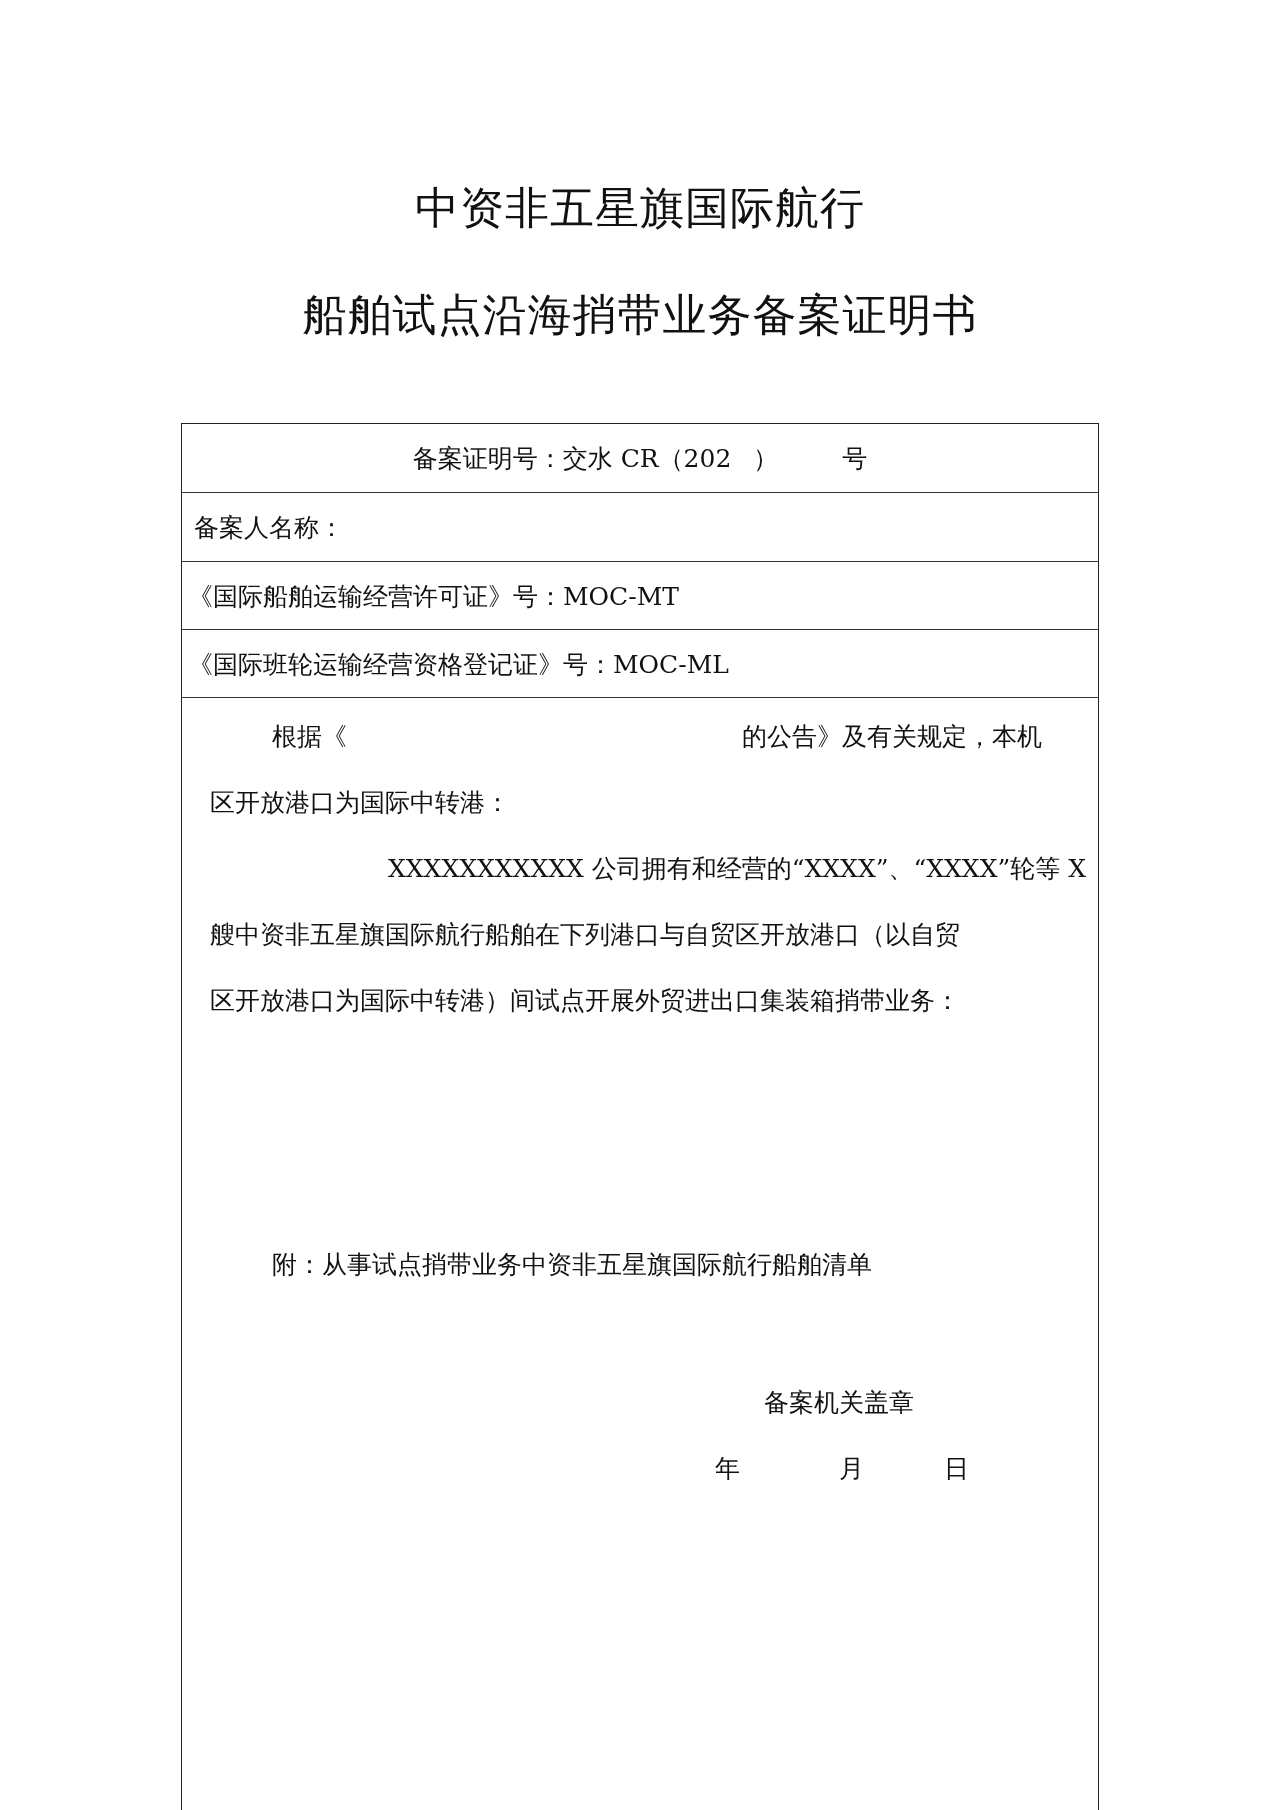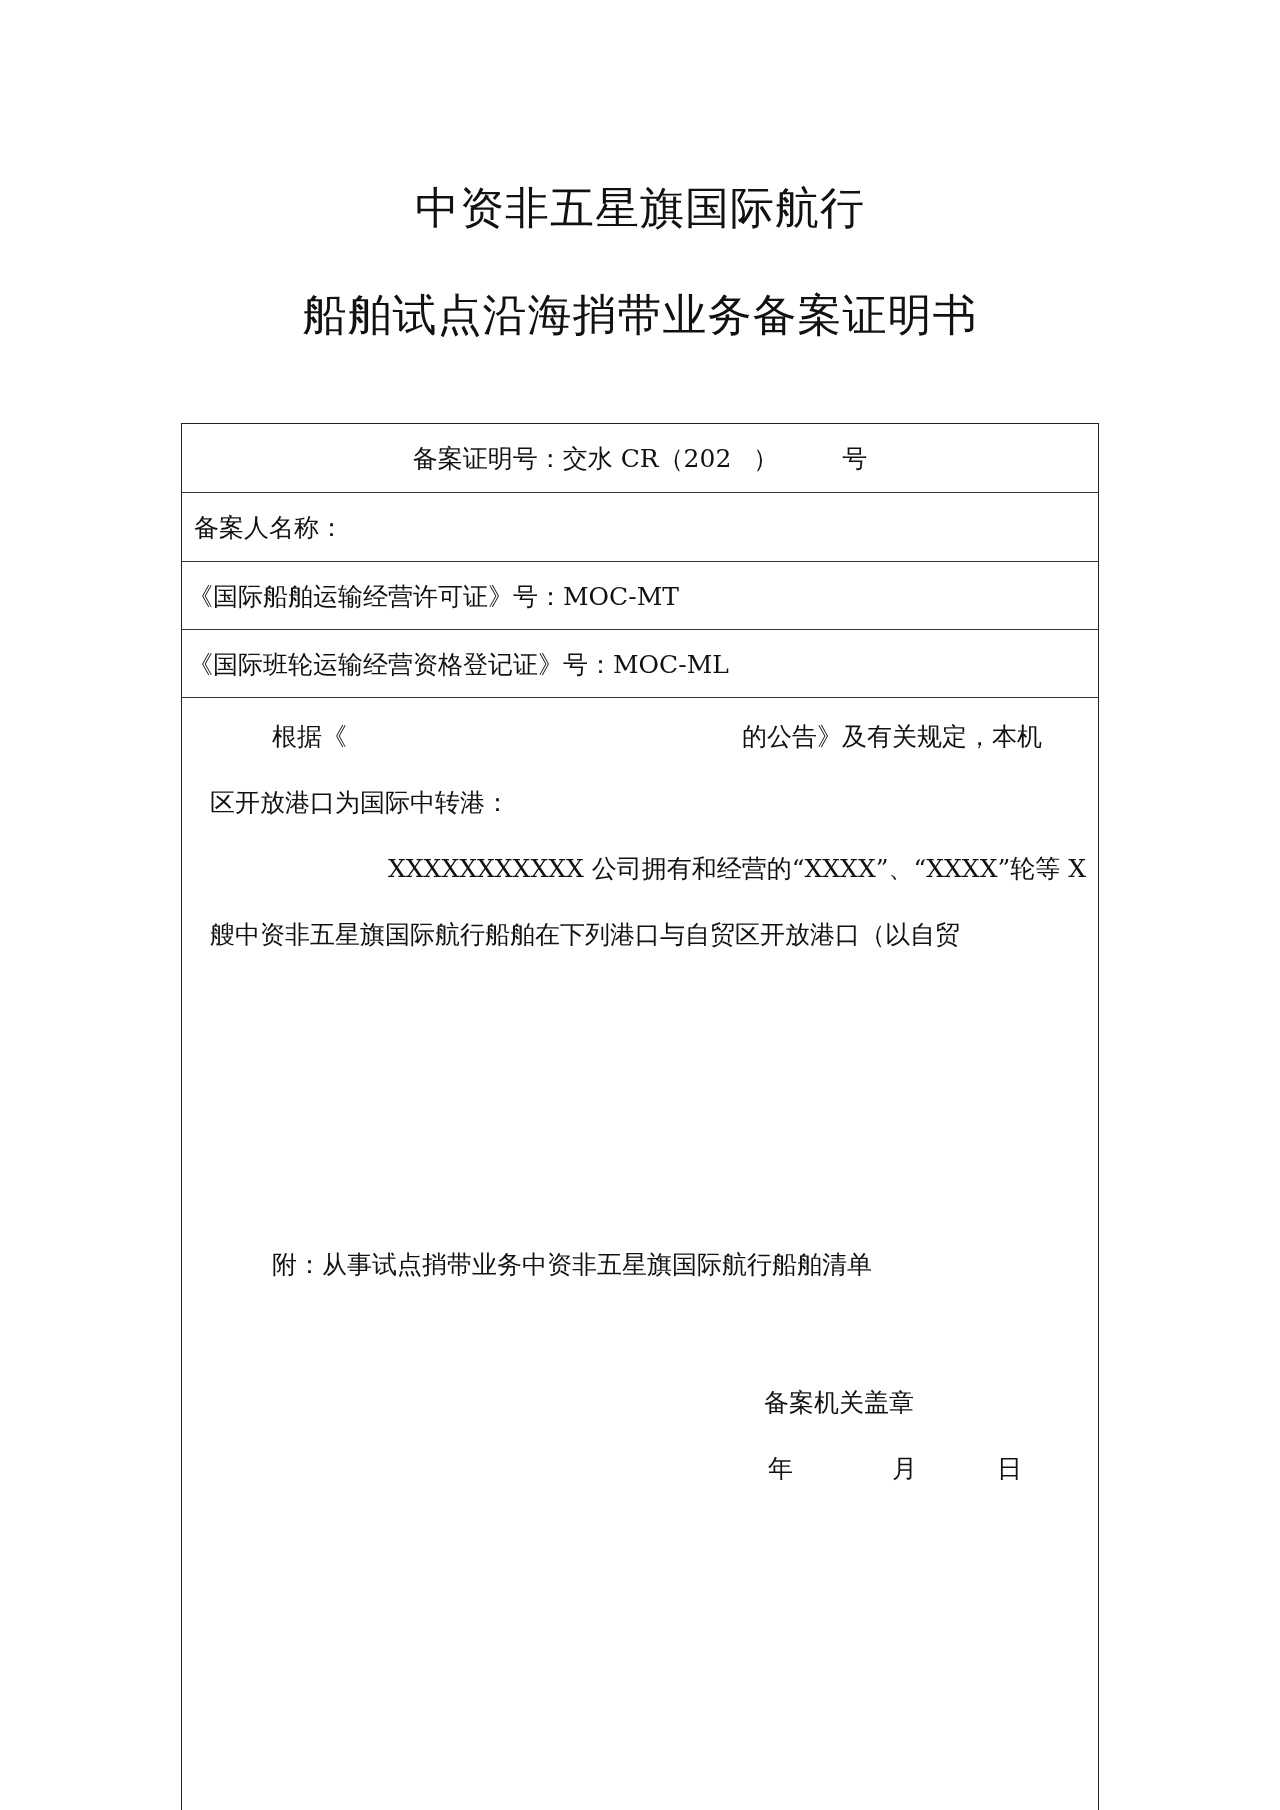--- a/index.html
+++ b/index.html
@@ -80,21 +80,21 @@
     .stamp {
       position: absolute;
       left: 582px;
       top: 672px;
       font-size: 25px;
       line-height: 66px;
       white-space: nowrap;
     }
     .date-line {
       position: absolute;
-      left: 586px;
+      left: 533px;
       top: 738px;
       font-size: 25px;
       line-height: 66px;
       white-space: nowrap;
     }
     .date-line span { display: inline-block; }
     .date-line .year { width: 124px; }
     .date-line .month { width: 105px; }
   </style>
 </head>
@@ -124,20 +124,21 @@
     <span></span>
   </div>
 
   <div class="body-cell">
     <div class="para-line l1 indent">
       <span>根据《</span><span class="gap-blank"></span><span>的公告》及有关规定，本机</span>
     </div>
     <div class="para-line l2">区开放港口为国际中转港：</div>
     <div class="para-line l3 indent">XXXXXXXXXXX 公司拥有和经营的“XXXX”、“XXXX”轮等 X</div>
     <div class="para-line l4">艘中资非五星旗国际航行船舶在下列港口与自贸区开放港口（以自贸</div>
+    <div class="para-line l5">区开放港口为国际中转港）间试点开展外贸进出口集装箱捎带业务：</div>
     <div class="para-line l6 indent">附：从事试点捎带业务中资非五星旗国际航行船舶清单</div>
 
     <div class="stamp">备案机关盖章</div>
     <div class="date-line">
       <span class="year">年</span><span class="month">月</span><span class="day">日</span>
     </div>
   </div>
 </div>
 
 </body></html>

